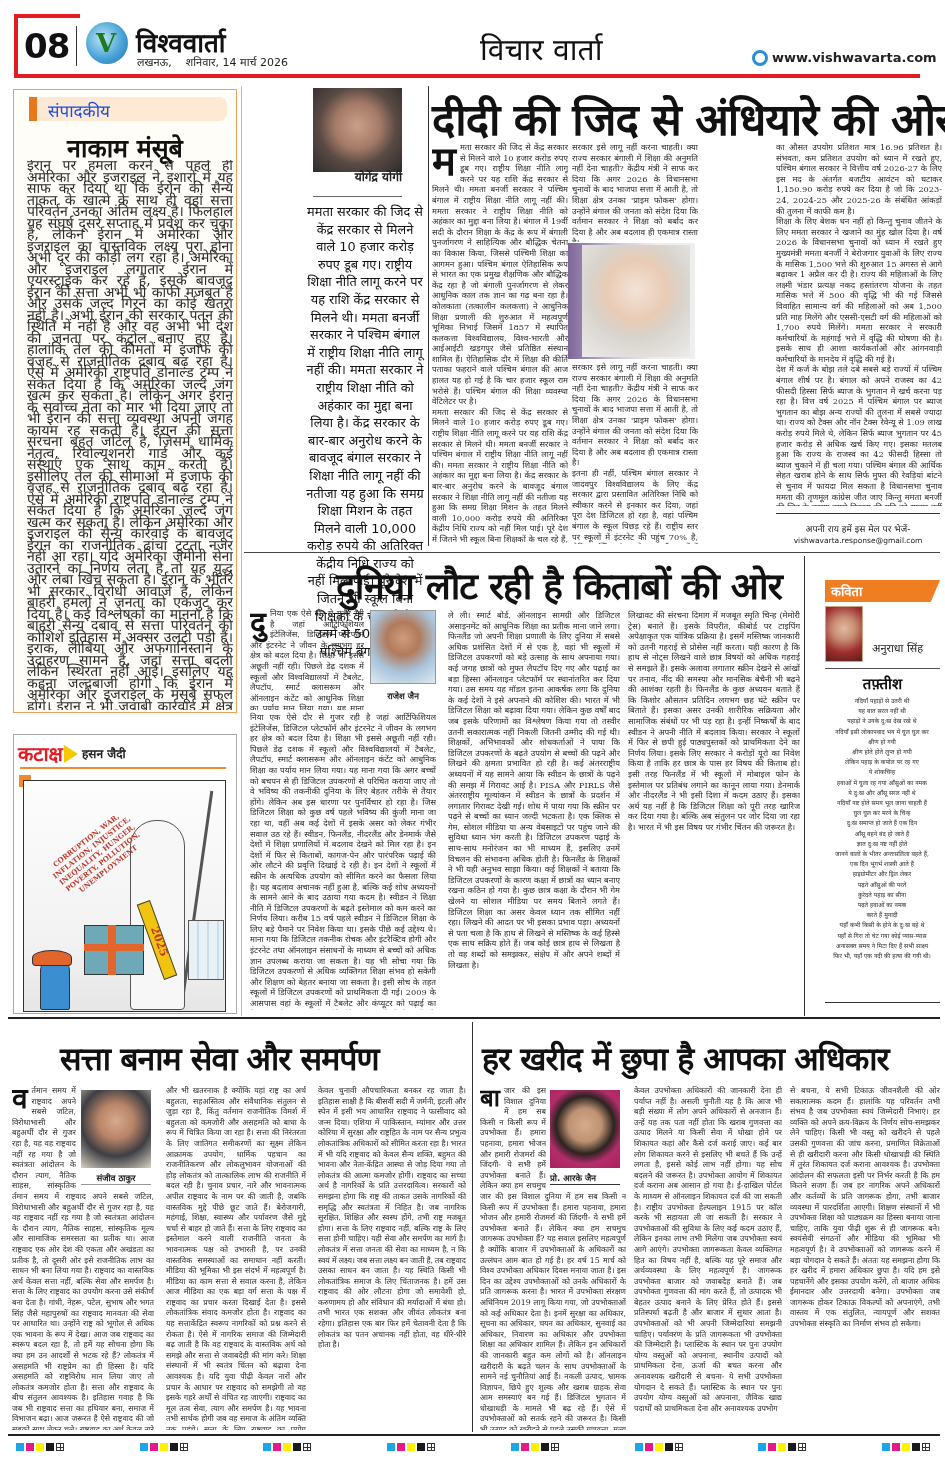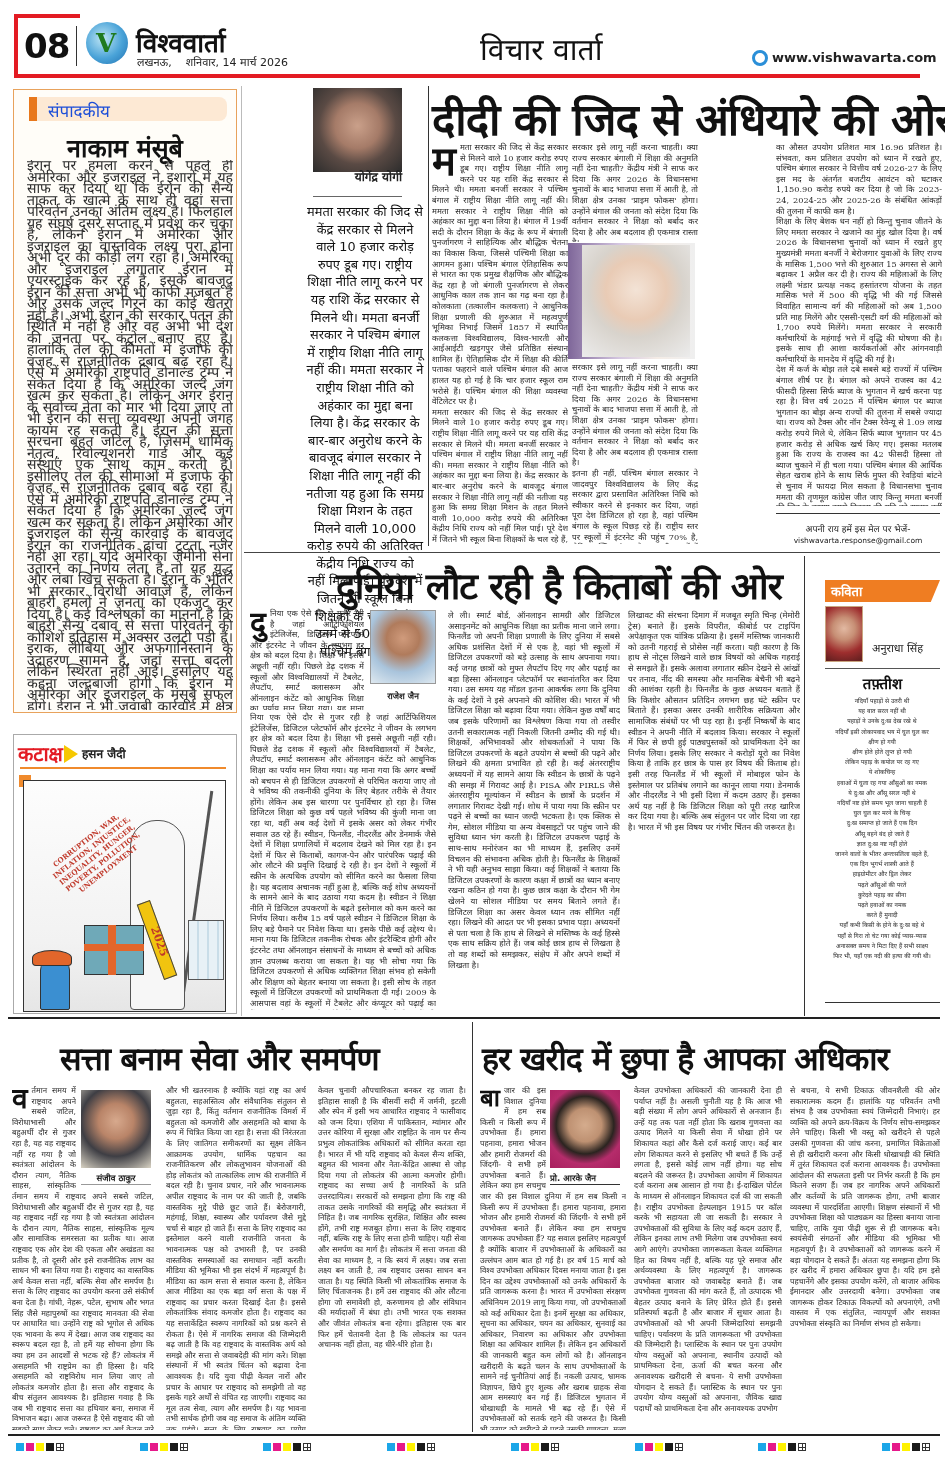--- a/index.html
+++ b/index.html
@@ -239,21 +239,21 @@
 <div class="abs author3-rule"></div>
 <div class="abs col serif" style="left:12px;top:1086px;width:64px;height:104px;font-size:7.8px;">
   <span class="dropcap sans" style="font-size:28px;line-height:24px;">व</span><span>र्तमान समय में राष्ट्रवाद अपने सबसे जटिल, विरोधाभासी और बहुअर्थी दौर से गुजर रहा है, यह वह राष्ट्रवाद नहीं रह गया है जो स्वतंत्रता आंदोलन के दौरान त्याग, नैतिक साहस, सांस्कृतिक मूल्य और सामाजिक समरसता का प्रतीक था। आज राष्ट्रवाद एक ओर देश की एकता और अखंडता का प्रतीक है, तो दूसरी ओर इसे राजनीतिक लाभ का साधन भी बना लिया गया है। राष्ट्रवाद का वास्तविक अर्थ केवल सत्ता नहीं, बल्कि सेवा और समर्पण है। सत्ता के लिए राष्ट्रवाद का उपयोग करना उसे संकीर्ण बना देता है। गांधी, नेहरू, पटेल, सुभाष और भगत सिंह जैसे महापुरुषों का राष्ट्रवाद मानवता की सेवा पर आधारित था। उन्होंने राष्ट्र को भूगोल से अधिक एक भावना के रूप में देखा। आज जब राष्ट्रवाद का स्वरूप बदल रहा है, तो हमें यह सोचना होगा कि क्या हम उन आदर्शों से भटक रहे हैं? लोकतंत्र में असहमति भी राष्ट्रप्रेम का ही हिस्सा है। यदि असहमति को राष्ट्रविरोध मान लिया जाए तो लोकतंत्र कमजोर होता है। सत्ता और राष्ट्रवाद के बीच संतुलन आवश्यक है। इतिहास गवाह है कि जब भी राष्ट्रवाद सत्ता का हथियार बना, समाज में विभाजन बढ़ा। आज जरूरत है ऐसे राष्ट्रवाद की जो सबको साथ लेकर चले। राष्ट्रवाद का अर्थ केवल नारे लगाना नहीं, बल्कि राष्ट्र के लिए कर्तव्य निभाना है। स्वतंत्रता आंदोलन में लाखों लोगों ने बिना किसी स्वार्थ के अपना सर्वस्व न्यौछावर कर दिया। राष्ट्रवाद का यह स्वरूप भारत की लोकतांत्रिक चेतना का मूल है। राष्ट्रवाद और लोकतंत्र एक-दूसरे के पूरक हैं, विरोधी नहीं। लोकतंत्र नागरिकों को अधिकार देता है और राष्ट्रवाद उन्हें कर्तव्यबोध कराता है। जब दोनों के बीच संतुलन बिगड़ता है, तो समाज में असहिष्णुता बढ़ती है। राष्ट्रवाद का संकीर्ण स्वरूप तब खतरनाक हो जाता है जब वह नागरिकों के बीच भेद करने लगे। भारत जैसे विविधताओं से भरे देश में राष्ट्रवाद का समावेशी होना आवश्यक है। संविधान ने सभी नागरिकों को समान अधिकार दिए हैं। राष्ट्रवाद की कसौटी संविधान के प्रति निष्ठा होनी चाहिए। यह संकेत देती है कि राष्ट्रवाद आम नागरिकों को सशक्त करने के बजाय उन्हें नियंत्रित करने का माध्यम बनता जा रहा है। भारत जैसे विविधतापूर्ण समाज में यह प्रवृत्ति</span>
 </div>
 <div class="abs col serif" style="left:12px;top:1192px;width:142px;height:238px;font-size:7.8px;">
   <span>र्तमान समय में राष्ट्रवाद अपने सबसे जटिल, विरोधाभासी और बहुअर्थी दौर से गुजर रहा है, यह वह राष्ट्रवाद नहीं रह गया है जो स्वतंत्रता आंदोलन के दौरान त्याग, नैतिक साहस, सांस्कृतिक मूल्य और सामाजिक समरसता का प्रतीक था। आज राष्ट्रवाद एक ओर देश की एकता और अखंडता का प्रतीक है, तो दूसरी ओर इसे राजनीतिक लाभ का साधन भी बना लिया गया है। राष्ट्रवाद का वास्तविक अर्थ केवल सत्ता नहीं, बल्कि सेवा और समर्पण है। सत्ता के लिए राष्ट्रवाद का उपयोग करना उसे संकीर्ण बना देता है। गांधी, नेहरू, पटेल, सुभाष और भगत सिंह जैसे महापुरुषों का राष्ट्रवाद मानवता की सेवा पर आधारित था। उन्होंने राष्ट्र को भूगोल से अधिक एक भावना के रूप में देखा। आज जब राष्ट्रवाद का स्वरूप बदल रहा है, तो हमें यह सोचना होगा कि क्या हम उन आदर्शों से भटक रहे हैं? लोकतंत्र में असहमति भी राष्ट्रप्रेम का ही हिस्सा है। यदि असहमति को राष्ट्रविरोध मान लिया जाए तो लोकतंत्र कमजोर होता है। सत्ता और राष्ट्रवाद के बीच संतुलन आवश्यक है। इतिहास गवाह है कि जब भी राष्ट्रवाद सत्ता का हथियार बना, समाज में विभाजन बढ़ा। आज जरूरत है ऐसे राष्ट्रवाद की जो सबको साथ लेकर चले। राष्ट्रवाद का अर्थ केवल नारे लगाना नहीं, बल्कि राष्ट्र के लिए कर्तव्य निभाना है। स्वतंत्रता आंदोलन में लाखों लोगों ने बिना किसी स्वार्थ के अपना सर्वस्व न्यौछावर कर दिया। राष्ट्रवाद का यह स्वरूप भारत की लोकतांत्रिक चेतना का मूल है। राष्ट्रवाद और लोकतंत्र एक-दूसरे के पूरक हैं, विरोधी नहीं। लोकतंत्र नागरिकों को अधिकार देता है और राष्ट्रवाद उन्हें कर्तव्यबोध कराता है। जब दोनों के बीच संतुलन बिगड़ता है, तो समाज में असहिष्णुता बढ़ती है। राष्ट्रवाद का संकीर्ण स्वरूप तब खतरनाक हो जाता है जब वह नागरिकों के बीच भेद करने लगे। भारत जैसे विविधताओं से भरे देश में राष्ट्रवाद का समावेशी होना आवश्यक है। संविधान ने सभी नागरिकों को समान अधिकार दिए हैं। राष्ट्रवाद की कसौटी संविधान के प्रति निष्ठा होनी चाहिए। यह संकेत देती है कि राष्ट्रवाद आम नागरिकों को सशक्त करने के बजाय उन्हें नियंत्रित करने का माध्यम बनता जा रहा है। भारत जैसे विविधतापूर्ण समाज में यह प्रवृत्ति</span>
 </div>
 <div class="abs col serif" style="left:166px;top:1086px;width:140px;height:344px;font-size:7.8px;">
   <span>और भी खतरनाक है क्योंकि यहां राष्ट्र का अर्थ बहुलता, सहअस्तित्व और संवैधानिक संतुलन से जुड़ा रहा है, किंतु वर्तमान राजनीतिक विमर्श में बहुलता को कमजोरी और असहमति को बाधा के रूप में चित्रित किया जा रहा है। सत्ता की निरंतरता के लिए जातिगत समीकरणों का सूक्ष्म लेकिन आक्रामक उपयोग, धार्मिक पहचान का राजनीतिकरण और लोकलुभावन योजनाओं की होड़ लोकतंत्र को तात्कालिक लाभ की राजनीति में बदल रही है। चुनाव प्रचार, नारे और भावनात्मक अपील राष्ट्रवाद के नाम पर की जाती है, जबकि वास्तविक मुद्दे पीछे छूट जाते हैं। बेरोजगारी, महंगाई, शिक्षा, स्वास्थ्य और पर्यावरण जैसे मुद्दे चर्चा से बाहर हो जाते हैं। सत्ता के लिए राष्ट्रवाद का इस्तेमाल करने वाली राजनीति जनता के भावनात्मक पक्ष को उभारती है, पर उनकी वास्तविक समस्याओं का समाधान नहीं करती। मीडिया की भूमिका भी इस संदर्भ में महत्वपूर्ण है। मीडिया का काम सत्ता से सवाल करना है, लेकिन आज मीडिया का एक बड़ा वर्ग सत्ता के पक्ष में राष्ट्रवाद का प्रचार करता दिखाई देता है। इससे लोकतांत्रिक संवाद कमजोर होता है। राष्ट्रवाद का यह सत्ताकेंद्रित स्वरूप नागरिकों को प्रश्न करने से रोकता है। ऐसे में नागरिक समाज की जिम्मेदारी बढ़ जाती है कि वह राष्ट्रवाद के वास्तविक अर्थ को समझे और सत्ता से जवाबदेही की मांग करे। शिक्षा संस्थानों में भी स्वतंत्र चिंतन को बढ़ावा देना आवश्यक है। यदि युवा पीढ़ी केवल नारों और प्रचार के आधार पर राष्ट्रवाद को समझेगी तो वह इसके गहरे अर्थों से वंचित रह जाएगी। राष्ट्रवाद का मूल तत्व सेवा, त्याग और समर्पण है। यह भावना तभी सार्थक होगी जब वह समाज के अंतिम व्यक्ति तक पहुंचे। सत्ता के लिए राष्ट्रवाद का प्रयोग लोकतंत्र के लिए हानिकारक है, क्योंकि यह राष्ट्र को शासक और शासित में बांट देता है। खतरनाक यह नहीं है कि कहीं भय पैदा किया जा रहा है। भय कभी शत्रु का, भय आंतरिक दुश्मन का और भय असहमति का, और भय का राजनीति का आधार बनना ही तब लोकतंत्र</span>
 </div>
-<div class="abs col serif" style="left:318px;top:1086px;width:148px;height:344px;font-size:7.8px;">
+<div class="abs col serif" style="left:318px;top:1086px;width:148px;height:344px;font-size:7.8px;font-family:Liberation Serif, serif;">
   <span>केवल चुनावी औपचारिकता बनकर रह जाता है। इतिहास साक्षी है कि बीसवीं सदी में जर्मनी, इटली और स्पेन में इसी भय आधारित राष्ट्रवाद ने फासीवाद को जन्म दिया। एशिया में पाकिस्तान, म्यांमार और उत्तर कोरिया में सुरक्षा और राष्ट्रहित के नाम पर सैन्य प्रभुत्व लोकतांत्रिक अधिकारों को सीमित करता रहा है। भारत में भी यदि राष्ट्रवाद को केवल सैन्य शक्ति, बहुमत की भावना और नेता-केंद्रित आस्था से जोड़ दिया गया तो लोकतंत्र की आत्मा कमजोर होगी। राष्ट्रवाद का सच्चा अर्थ है नागरिकों के प्रति उत्तरदायित्व। सरकारों को समझना होगा कि राष्ट्र की ताकत उसके नागरिकों की समृद्धि और स्वतंत्रता में निहित है। जब नागरिक सुरक्षित, शिक्षित और स्वस्थ होंगे, तभी राष्ट्र मजबूत होगा। सत्ता के लिए राष्ट्रवाद नहीं, बल्कि राष्ट्र के लिए सत्ता होनी चाहिए। यही सेवा और समर्पण का मार्ग है। लोकतंत्र में सत्ता जनता की सेवा का माध्यम है, न कि स्वयं में लक्ष्य। जब सत्ता लक्ष्य बन जाती है, तब राष्ट्रवाद उसका साधन बन जाता है। यह स्थिति किसी भी लोकतांत्रिक समाज के लिए चिंताजनक है। हमें उस राष्ट्रवाद की ओर लौटना होगा जो समावेशी हो, करुणामय हो और संविधान की मर्यादाओं में बंधा हो। तभी भारत एक सशक्त और जीवंत लोकतंत्र बना रहेगा। इतिहास एक बार फिर हमें चेतावनी देता है कि लोकतंत्र का पतन अचानक नहीं होता, वह धीरे-धीरे होता है।</span>
 </div>
 
 <div class="abs bot-headline sans" style="left:482px;top:1036px;">हर खरीद में छुपा है आपका अधिकार</div>
 <div class="abs author4-photo"></div>
 <div class="abs author4-name sans">प्रो. आरके जैन</div>
 <div class="abs author4-rule"></div>
 <div class="abs col serif" style="left:480px;top:1086px;width:66px;height:104px;font-size:7.8px;">
   <span class="dropcap sans" style="font-size:24px;line-height:22px;">बा</span><span>जार की इस विशाल दुनिया में हम सब किसी न किसी रूप में उपभोक्ता हैं। हमारा पहनावा, हमारा भोजन और हमारी रोजमर्रा की जिंदगी- ये सभी हमें उपभोक्ता बनाते हैं। लेकिन क्या हम सचमुच जागरूक उपभोक्ता हैं? यह सवाल इसलिए महत्वपूर्ण है क्योंकि बाजार में उपभोक्ताओं के अधिकारों का उल्लंघन आम बात हो गई है। हर वर्ष 15 मार्च को विश्व उपभोक्ता अधिकार दिवस मनाया जाता है। इस दिन का उद्देश्य उपभोक्ताओं को उनके अधिकारों के प्रति जागरूक करना है। भारत में उपभोक्ता संरक्षण अधिनियम 2019 लागू किया गया, जो उपभोक्ताओं को कई अधिकार देता है। इनमें सुरक्षा का अधिकार, सूचना का अधिकार, चयन का अधिकार, सुनवाई का अधिकार, निवारण का अधिकार और उपभोक्ता शिक्षा का अधिकार शामिल हैं। लेकिन इन अधिकारों की जानकारी बहुत कम लोगों को है। ऑनलाइन खरीदारी के बढ़ते चलन के साथ उपभोक्ताओं के सामने नई चुनौतियां आई हैं। नकली उत्पाद, भ्रामक विज्ञापन, छिपे हुए शुल्क और खराब ग्राहक सेवा आम समस्याएं बन गई हैं। डिजिटल भुगतान में धोखाधड़ी के मामले भी बढ़ रहे हैं। ऐसे में उपभोक्ताओं को सतर्क रहने की जरूरत है। किसी भी उत्पाद को खरीदने से पहले उसकी गुणवत्ता, मूल्य और समाप्ति तिथि की जांच करनी चाहिए। बिल लेना न भूलें। यह भी ध्यान रखना चाहिए कि उपभोक्ता अधिकार केवल बड़े शहरों तक सीमित नहीं हैं। ग्रामीण क्षेत्रों में भी उपभोक्ताओं को जागरूक करना आवश्यक है। बाजार व्यवस्था भी ऐसी होनी चाहिए, जहां पारदर्शिता, गुणवत्ता और सुरक्षा के साथ विकल्प उपलब्ध हों, ताकि उपभोक्ता विश्वास के साथ खरीदारी कर सकें।</span>
 </div>

